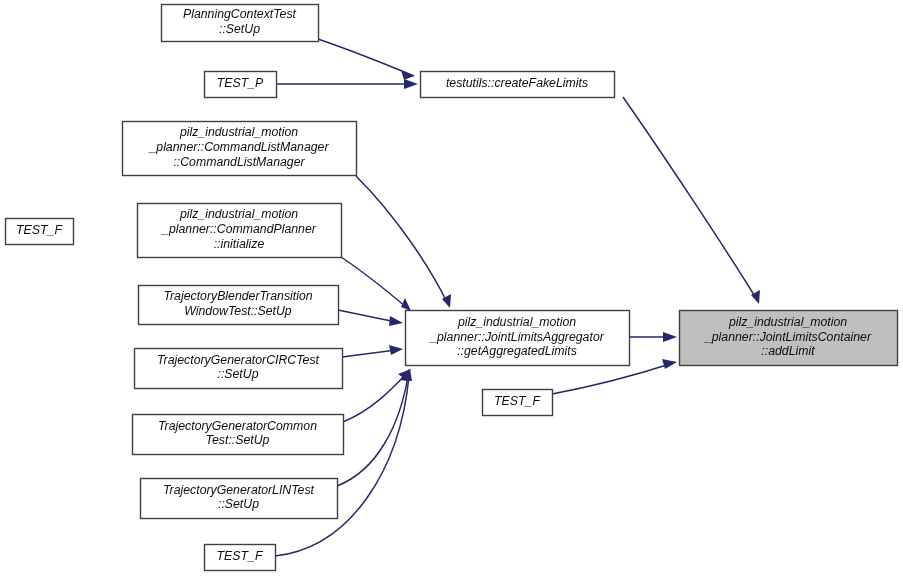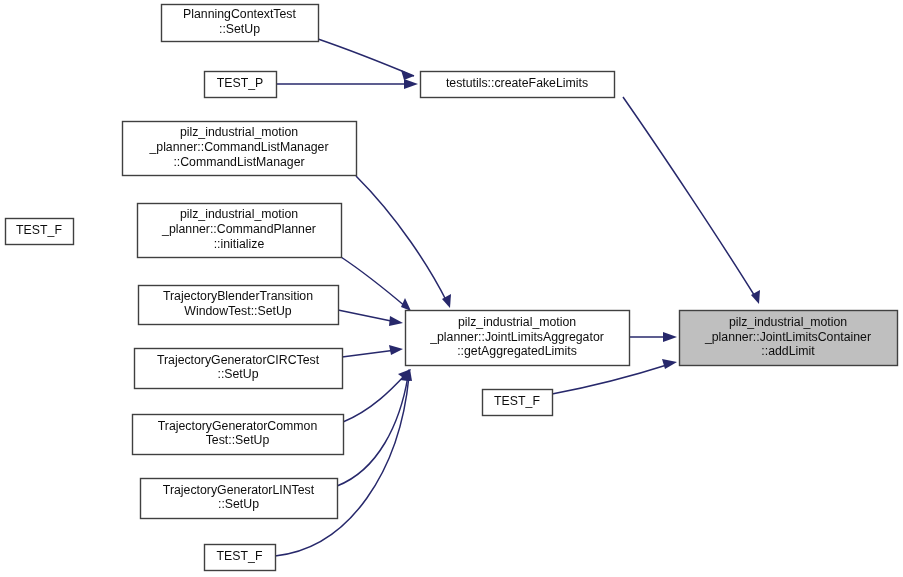--- a/index.html
+++ b/index.html
@@ -11,20 +11,21 @@
     width: 903px;
     height: 577px;
     font-family: "Liberation Sans", sans-serif;
     overflow: hidden;
   }
   #graph-root {
     position: relative;
     width: 903px;
     height: 577px;
     background: #ffffff;
+    font-style: italic;
   }
   svg#callgraph {
     position: absolute;
     left: 0;
     top: 0;
     width: 903px;
     height: 577px;
     display: block;
   }
   .node-box {

